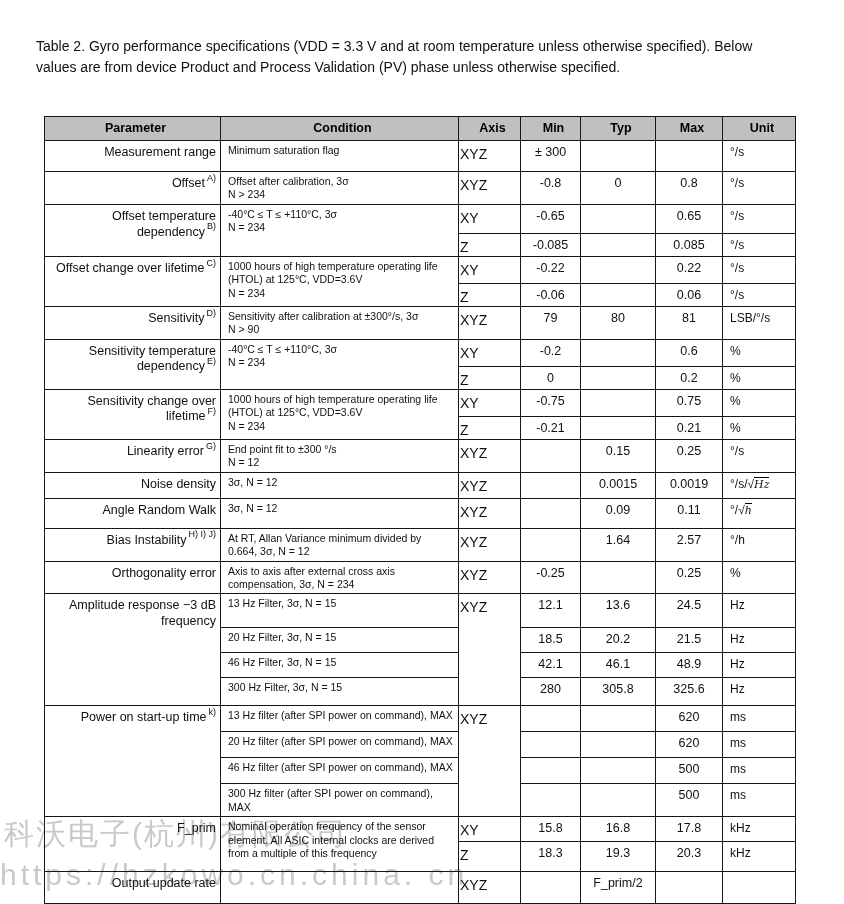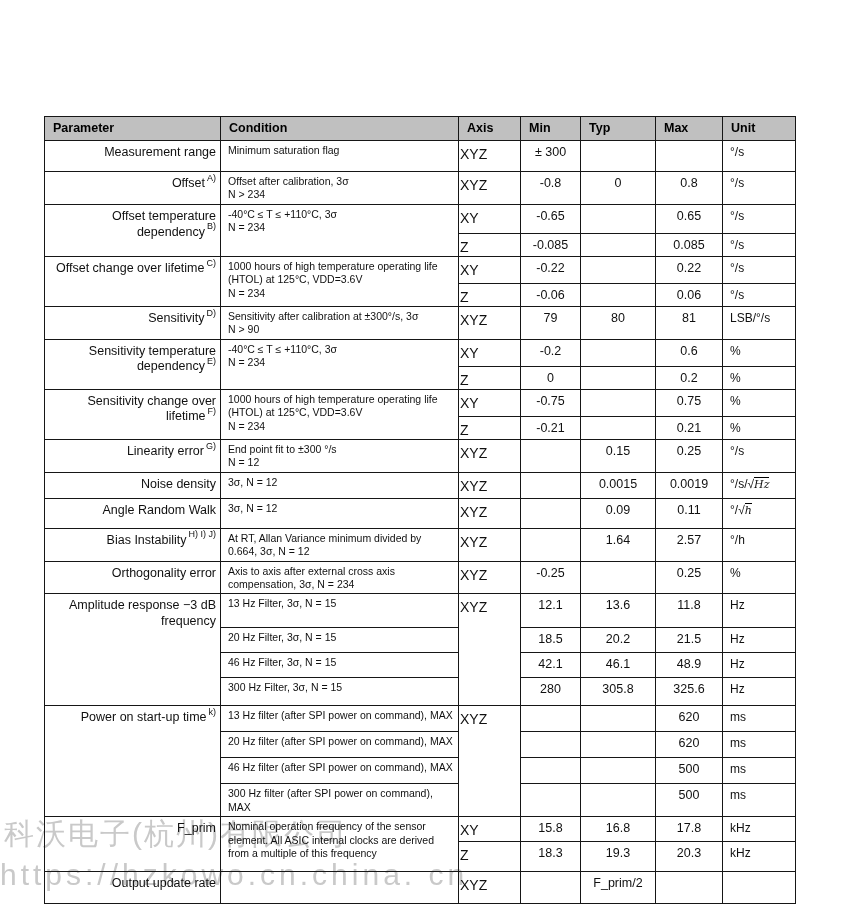--- a/index.html
+++ b/index.html
@@ -11,41 +11,42 @@
            font-size:14px; line-height:1.5; color:#111111; }
 
   .watermark { position:absolute; color:#c9c9c9; z-index:0; white-space:nowrap; }
   .wm1 { left:4px; top:814px; font-size:30px; letter-spacing:2px; }
   .wm2 { left:0px; top:858px; font-size:30px; letter-spacing:4px; }
 
   table.spec { position:absolute; left:44px; top:116px; z-index:1;
                border-collapse:collapse; table-layout:fixed; background:transparent; }
   .spec th, .spec td { border:1.5px solid #161616; vertical-align:top; overflow:hidden; }
   .spec thead th { background:#c0c0c0; color:#000; font-size:12.5px; font-weight:bold;
-                   text-align:left; padding:4px 2px 4px 8px; height:24px; box-sizing:border-box; }
+                   text-align:center; padding:4px 2px 4px 8px; height:24px; box-sizing:border-box; }
   .spec td { box-sizing:border-box; color:#101010; }
   td.col-param { font-size:12.5px; padding:4px 4px 2px 8px; line-height:1.25;text-align:right; }
   td.col-cond  { font-size:10.5px; padding:3px 5px 2px 7px; line-height:1.28; white-space:pre-line; }
   td.col-axis  { font-size:14px;  text-align:left; padding-top:5px; }
   td.col-min, td.col-typ, td.col-max { font-size:12.5px; text-align:center; padding-top:4px; }
   td.col-unit  { font-size:12px; padding:4px 2px 2px 7px; }
   .spec sup { font-size:9px; line-height:0; position:relative; top:-1px; margin-left:2px; }
   .sqrt-arg { font-family:"DejaVu Serif", serif; font-style:italic; border-top:1.2px solid #000;
               font-size:11px; }
   .sqrt-sign { font-size:12px; }
 </style>
 </head>
 <body>
 
 <div class="page">
 
   <div class="watermark wm2">https://hzkowo.cn.china. cn</div>
   <div class="watermark wm1">科沃电子(杭州)有限公司</div>
 
 
+  <p class="intro">Table 2. Gyro performance specifications (VDD = 3.3 V and at room temperature unless otherwise specified). Below values are from device Product and Process Validation (PV) phase unless otherwise specified.</p>
 
   <table class="spec">
     <colgroup>
         <col style="width: 176px;">
         <col style="width: 238px;">
         <col style="width: 62px;">
         <col style="width: 60px;">
         <col style="width: 75px;">
         <col style="width: 67px;">
         <col style="width: 73px;">
@@ -204,21 +205,21 @@
           <td class="col-typ"><span></span></td>
           <td class="col-max"><span>0.25</span></td>
           <td class="col-unit"><span>%</span></td>
         </tr>
         <tr style="height: 34px;">
           <td class="col-param" rowspan="4"><span>Amplitude response −3 dB frequency</span></td>
           <td class="col-cond"><span>13 Hz Filter, 3σ, N = 15</span></td>
           <td class="col-axis" rowspan="4"><span>XYZ</span></td>
           <td class="col-min"><span>12.1</span></td>
           <td class="col-typ"><span>13.6</span></td>
-          <td class="col-max"><span>11.8</span></td>
+          <td class="col-max"><span>24.5</span></td>
           <td class="col-unit"><span>Hz</span></td>
         </tr>
         <tr style="height: 25px;">
           <td class="col-cond"><span>20 Hz Filter, 3σ, N = 15</span></td>
           <td class="col-min"><span>18.5</span></td>
           <td class="col-typ"><span>20.2</span></td>
           <td class="col-max"><span>21.5</span></td>
           <td class="col-unit"><span>Hz</span></td>
         </tr>
         <tr style="height: 25px;">

